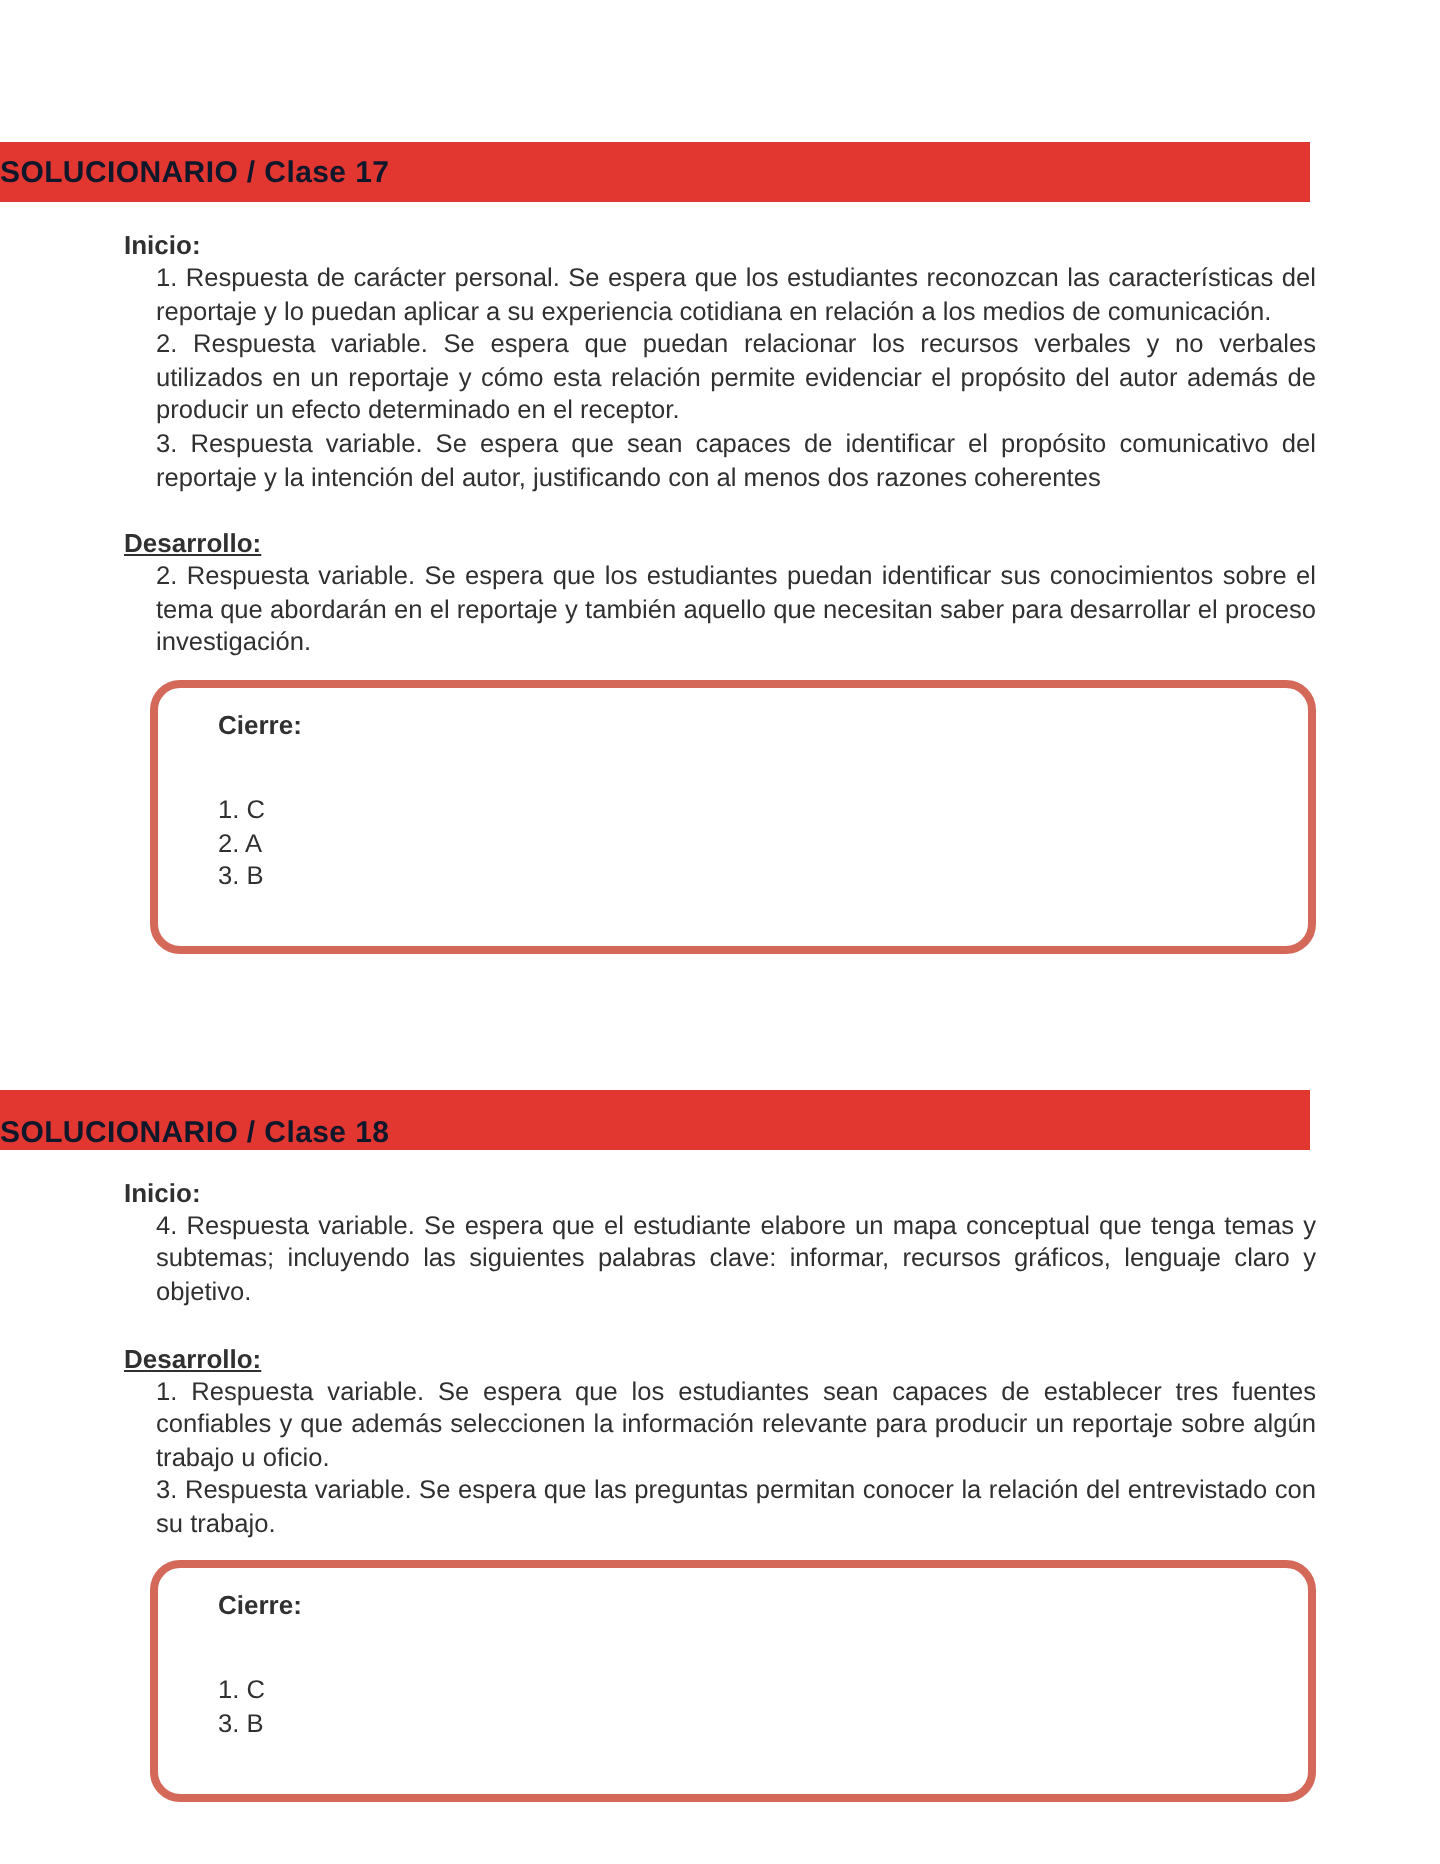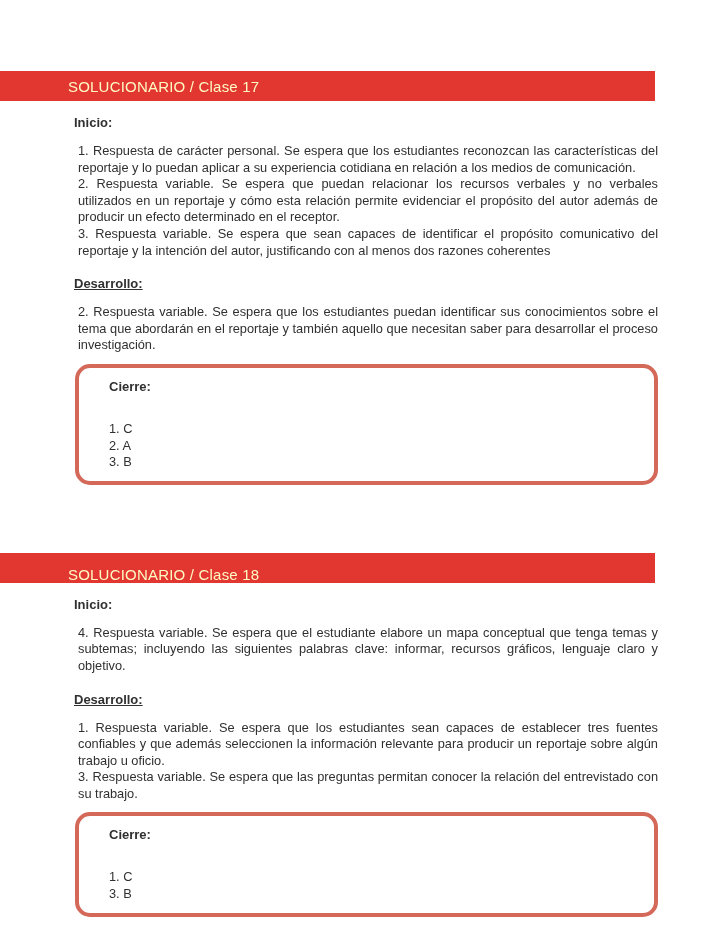--- a/index.html
+++ b/index.html
@@ -14,52 +14,51 @@
     height: 932px;
     background: #ffffff;
     font-family: "Liberation Sans", sans-serif;
     color: var(--text);
     overflow: hidden;
   }
   .header-bar {
     width: 655px;
     height: 30px;
     background: var(--red);
-    color: #fef9c3;
-    font-weight: normal;
+    color: #0f172a;
+    font-weight: bold;
     font-size: 15px;
     display: flex;
     align-items: center;
-    padding-left: 68px;
     letter-spacing: 0.2px;
   }
   .header-bar.first { margin-top: 71px; }
   .header-bar.second { margin-top: 68px; align-items: flex-end; }
   .body-block {
     margin: 13px 62px 0 62px;
     font-size: 12.8px;
     line-height: 16.6px;
   }
   .part-label {
     font-weight: bold;
     font-size: 13px;
     line-height: 17px;
-    margin: 12px;
+    margin: 0;
   }
   .part-label.spaced { margin-top: 16px; text-decoration: underline; }
   .item {
     margin: 0 0 0 16px;
     text-align: justify;
   }
   .cierre-box {
     margin: 10px 0 0 13px;
     width: 583px;
     border: 4px solid var(--salmon);
     border-radius: 15px;
-    padding: 10px 20px 10px 30px;
+    padding: 10px 20px 26px 30px;
   }
   .cierre-label {
     font-weight: bold;
     font-size: 13px;
     line-height: 17px;
   }
   .answers { margin-top: 26px; }
   .answer-line { line-height: 16.6px; }
 </style>
 </head>

